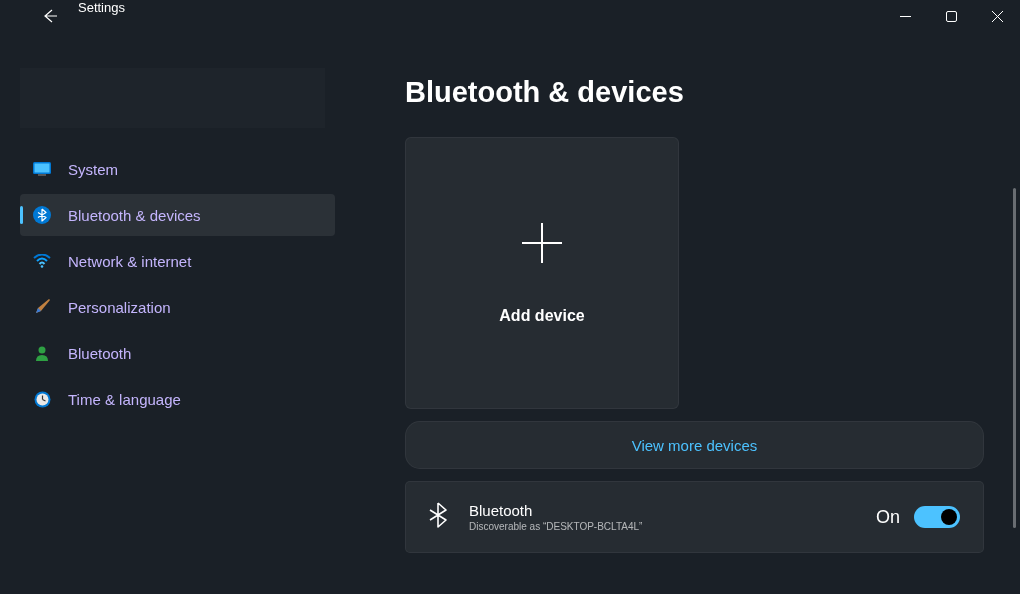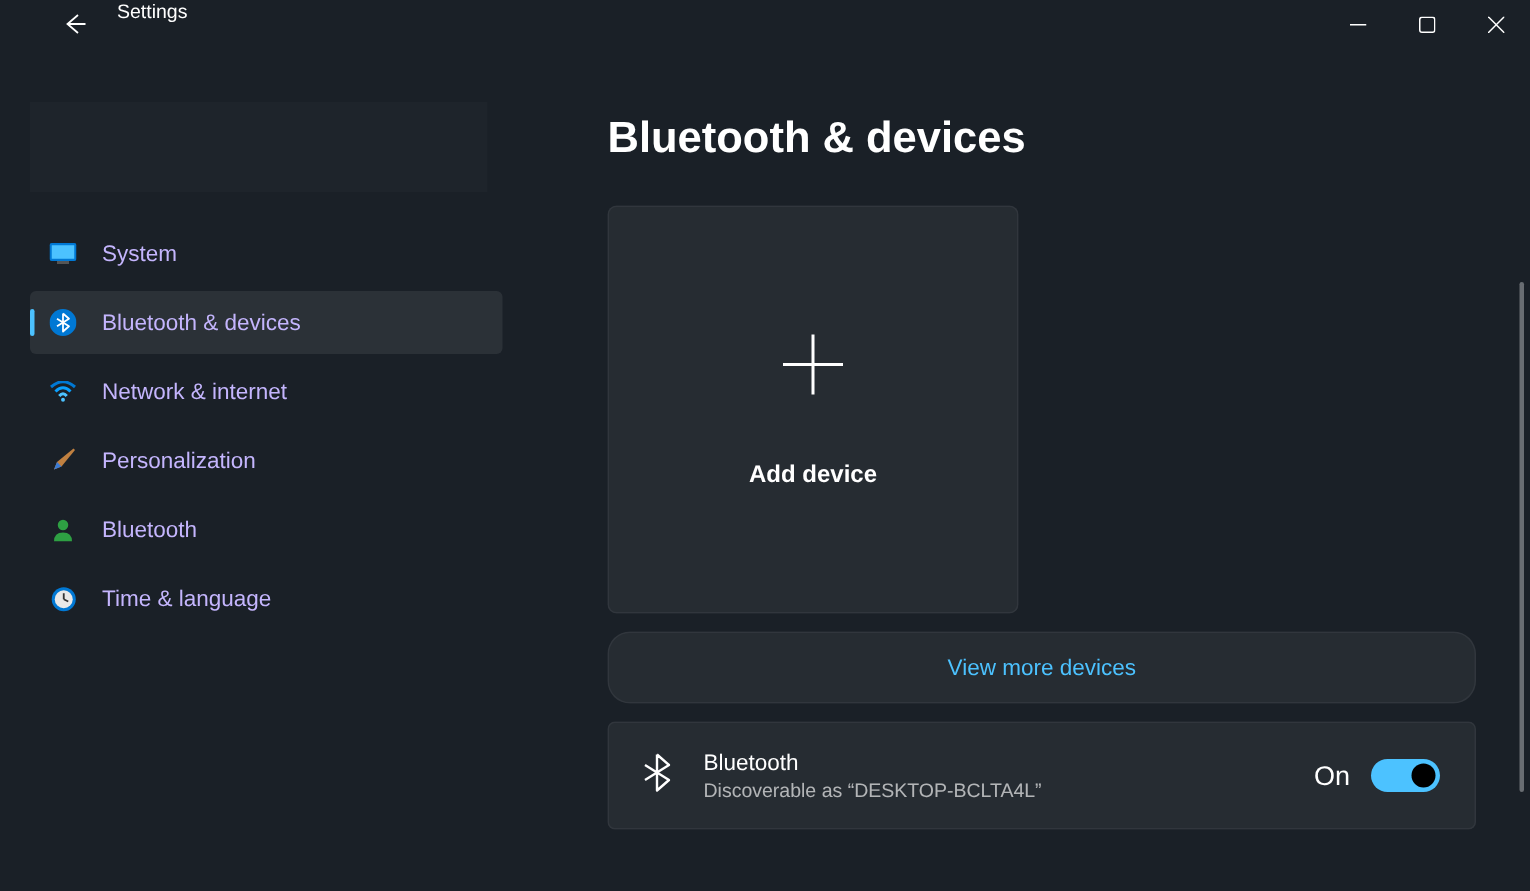--- a/index.html
+++ b/index.html
@@ -199,21 +199,21 @@
       flex: 1;
       display: flex;
       flex-direction: column;
       gap: 2px;
     }
     .bt-title {
       font-size: 15px;
       color: #ffffff;
     }
     .bt-sub {
-      font-size: 13px;
+      font-size: 10px;
       color: rgba(255,255,255,0.65);
     }
     .toggle-area {
       display: flex;
       align-items: center;
       gap: 14px;
     }
     .toggle-label {
       font-size: 18px;
     }

